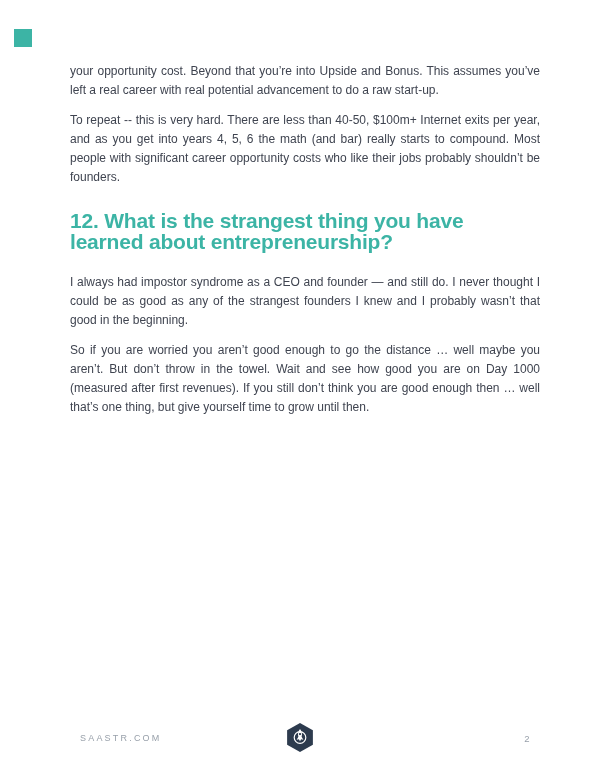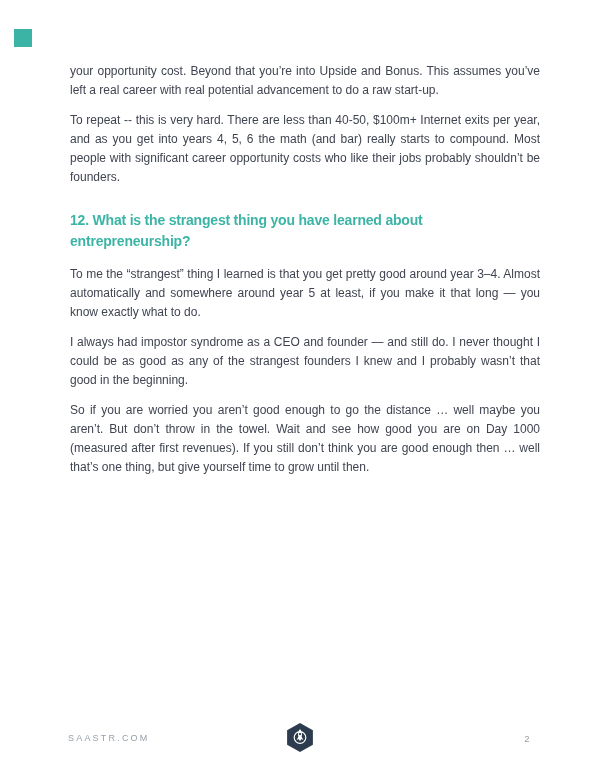--- a/index.html
+++ b/index.html
@@ -26,28 +26,28 @@
     position:absolute;left:70px;top:62px;width:470px;
     color:var(--body-text,#3f4450);
   }
   .content p{
     margin:0 0 11px 0;
     font-size:12px;line-height:19px;
     text-align:justify;
     text-justify:inter-word;
   }
   .section-heading{
-    margin:23px 0 13px 0;
-    font-size:14px;line-height:21px;
+    margin:23px 0 21px 0;
+    font-size:21px;line-height:21px;
     font-weight:700;
     letter-spacing:-0.2px;
     color:var(--heading,#3cb4a5);
   }
   .footer-site{
-    position:absolute;left:68px;top:733px;
+    position:absolute;left:80px;top:733px;
     font-size:9px;letter-spacing:2.2px;
     color:var(--footer-text,#98a0aa);
     text-decoration:none;
     cursor:pointer;
   }
   .footer-logo{
     position:absolute;left:287px;top:723px;
     width:26px;height:29px;
   }
   .footer-page{
@@ -62,21 +62,20 @@
 <div class="page">
 
   <div class="corner-square"></div>
 
   <main class="content">
     <p>your opportunity cost. Beyond that you’re into Upside and Bonus. This assumes you’ve left a real career with real potential advancement to do a raw start-up.</p>
     <p>To repeat -- this is very hard. There are less than 40-50, $100m+ Internet exits per year, and as you get into years 4, 5, 6 the math (and bar) really starts to compound. Most people with significant career opportunity costs who like their jobs probably shouldn’t be founders.</p>
 
     <h2 class="section-heading">12. What is the strangest thing you have learned about entrepreneurship?</h2>
 
-    <p>To me the “strangest” thing I learned is that you get pretty good around year 3–4. Almost automatically and somewhere around year 5 at least, if you make it that long — you know exactly what to do.</p>
     <p>I always had impostor syndrome as a CEO and founder — and still do. I never thought I could be as good as any of the strangest founders I knew and I probably wasn’t that good in the beginning.</p>
     <p>So if you are worried you aren’t good enough to go the distance … well maybe you aren’t. But don’t throw in the towel. Wait and see how good you are on Day 1000 (measured after first revenues). If you still don’t think you are good enough then … well that’s one thing, but give yourself time to grow until then.</p>
   </main>
 
   <span class="footer-site">SAASTR.COM</span>
 
   <span class="footer-logo">
     <svg width="26" height="29" viewBox="0 0 24 27" xmlns="http://www.w3.org/2000/svg">
       <polygon points="12,0 24,6.75 24,20.25 12,27 0,20.25 0,6.75" style="fill:var(--logo-background,#2d3b4e)"></polygon>
       <circle cx="12" cy="13.5" r="5.4" fill="none" stroke="#ffffff" stroke-width="1.1"></circle>

